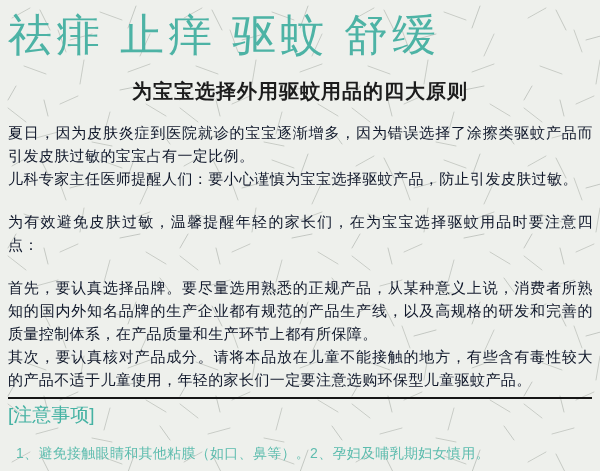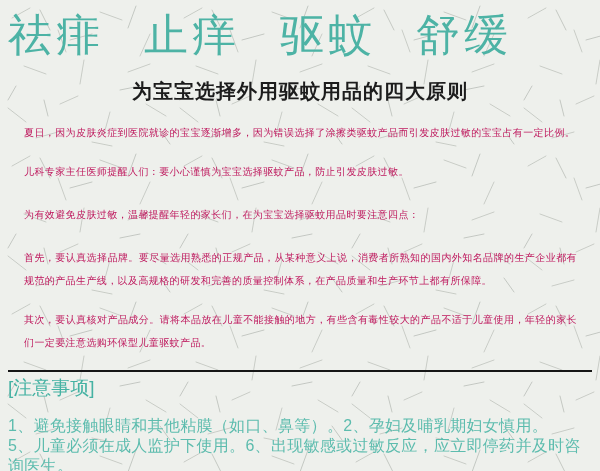--- a/index.html
+++ b/index.html
@@ -18,65 +18,65 @@
     height: 471px;
     pointer-events: none;
   }
   .content {
     position: relative;
     z-index: 1;
     padding: 8px 8px 0 8px;
   }
   .banner {
     display: flex;
-    gap: 40px;
+    gap: 16px;
     font-family: "DejaVu Serif", serif;
     font-size: 44px;
     line-height: 54px;
     letter-spacing: 4px;
     color: var(--accent, #4db3a5);
     white-space: nowrap;
   }
   .heading {
     margin: 16px 0 0 0;
     font-size: 20px;
     line-height: 26px;
     font-weight: 700;
     letter-spacing: 1px;
     color: #1c1c1c;
     text-align: center;
   }
   .body-text { width: 585px; }
   .para {
-    margin: 16px;
-    font-size: 10px;
+    margin: 0;
+    font-size: 15px;
     line-height: 23px;
     letter-spacing: 0.4px;
-    color: #be185d;
+    color: #0f172a;
     text-align: justify;
   }
   .para.first { margin-top: 17px; }
   .para.gap { margin-top: 20px; }
   .divider {
     margin-top: 6px;
     width: 584px;
     height: 2px;
     background: #161616;
   }
   .notice { margin-top: 6px; }
   .notice-title {
     margin: 0 0 18px 0;
     font-size: 19px;
     line-height: 20px;
     font-weight: 400;
     color: var(--notice, #45b2a3);
   }
   .notice-line {
-    margin: 0;
-    font-size: 16px;
+    margin: 8px;
+    font-size: 14px;
     line-height: 20px;
     letter-spacing: 0.3px;
     color: #5dbcae;
   }
 </style>
 </head>
 <body>
 
 <div class="page">
 

